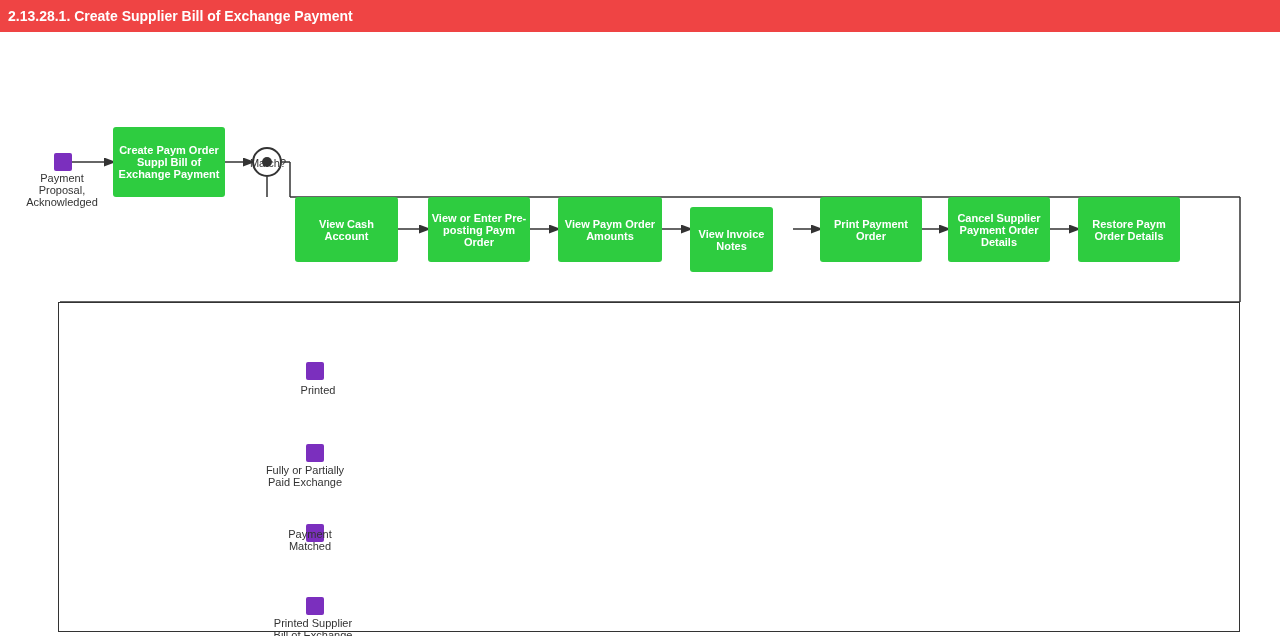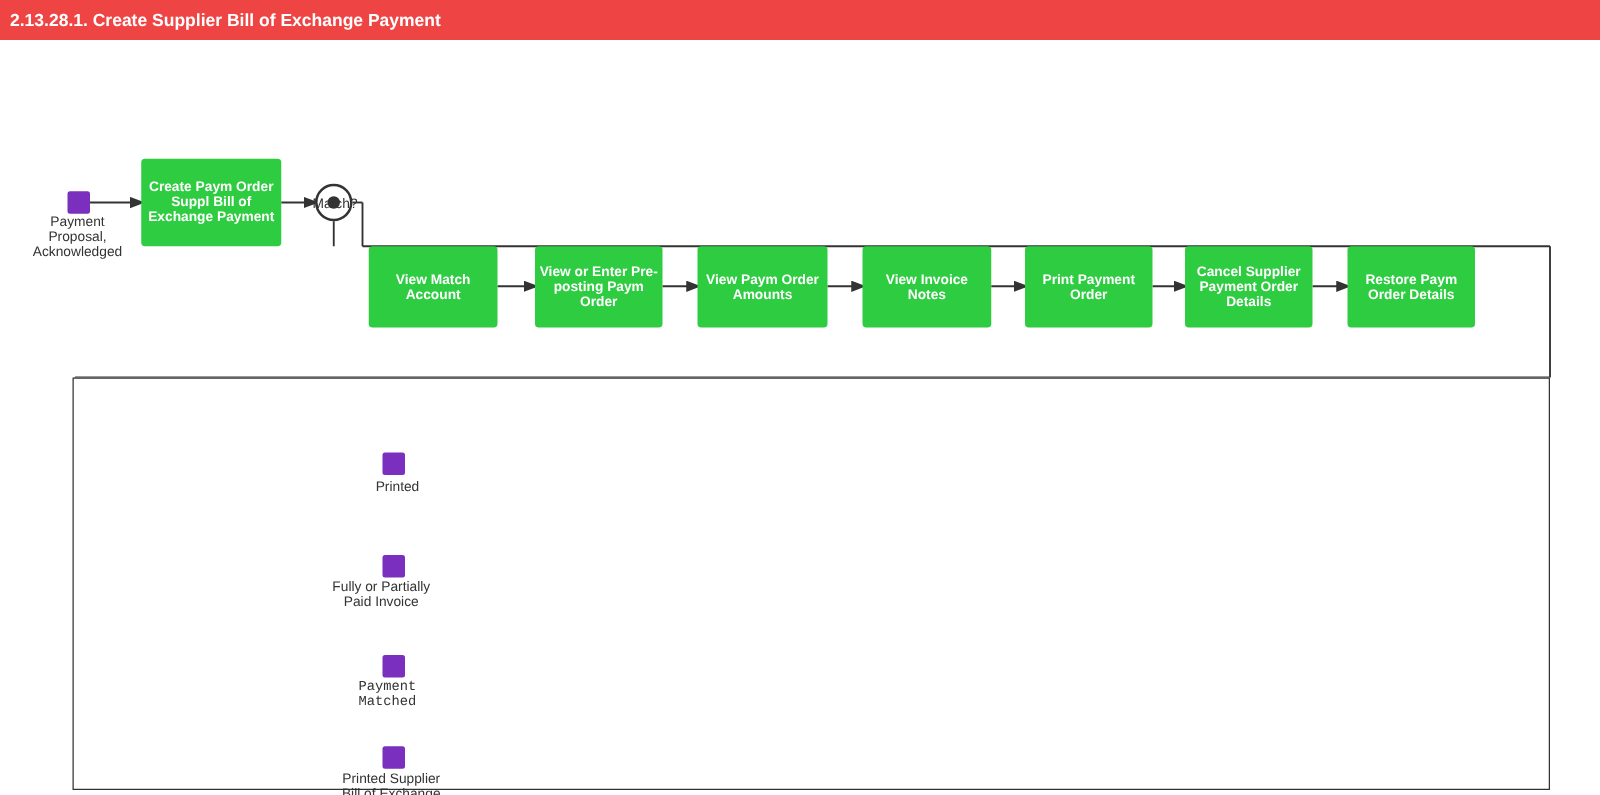--- a/index.html
+++ b/index.html
@@ -146,42 +146,42 @@
   <div class="green-box" style="left:113px; top:95px; width:112px; height:70px;">Create Paym Order Suppl Bill of Exchange Payment</div>
 
   <div class="gateway" style="left:252px; top:115px;">
     <div class="gateway-inner"></div>
   </div>
 
   <div class="label" style="left:248px; top:108px; width:40px;margin-top:17px;">Match?</div>
 
   <div class="label" style="left:300px; top:120px;margin-top:46px;">Yes</div>
 
-  <div class="green-box" style="left:295px; top:165px; width:103px; height:65px;">View Match Account</div>
+  <div class="green-box" style="left:295px; top:165px; width:103px; height:65px;">View Cash Account</div>
 
   <div class="green-box" style="left:428px; top:165px; width:102px; height:65px;">View or Enter Pre-posting Paym Order</div>
 
   <div class="green-box" style="left:558px; top:165px; width:104px; height:65px;">View Paym Order Amounts</div>
 
-  <div class="green-box" style="left:690px; top:165px; width:103px; height:65px;">View Invoice Notes</div>
+  <div class="green-box" style="left:690px; top:175px; width:83px; height:65px;">View Invoice Notes</div>
 
   <div class="green-box" style="left:820px; top:165px; width:102px; height:65px;">Print Payment Order</div>
 
   <div class="green-box" style="left:1078px; top:165px; width:102px; height:65px;">Restore Paym Order Details</div>
 
   <div class="green-box" style="left:948px; top:165px; width:102px; height:65px;">Cancel Supplier Payment Order Details</div>
 
   <div style="position:absolute; left:58px; top:270px; width:1182px; height:330px; border:1px solid #333; background:#fff;"></div>
 
 
   <div class="purple-sq" style="left:306px; top:330px;"></div>
   <div class="label" style="left:278px; top:352px; width:80px;">Printed</div>
 
   <div class="purple-sq" style="left:306px; top:412px;"></div>
-  <div class="label" style="left:255px; top:432px; width:100px;">Fully or Partially Paid Invoice</div>
+  <div class="label" style="left:255px; top:432px; width:100px;">Fully or Partially Paid Exchange</div>
 
   <div class="purple-sq" style="left:306px; top:492px;"></div>
-  <div class="label" style="left:270px; top:512px; width:80px;font-family:Liberation Mono, monospace;">Payment Matched</div>
+  <div class="label" style="left:270px; top:496px; width:80px;">Payment Matched</div>
 
   <div class="purple-sq" style="left:306px; top:565px;"></div>
   <div class="label" style="left:268px; top:585px; width:90px;">Printed Supplier Bill of Exchange</div>
 
 </div>
 
 </body></html>

